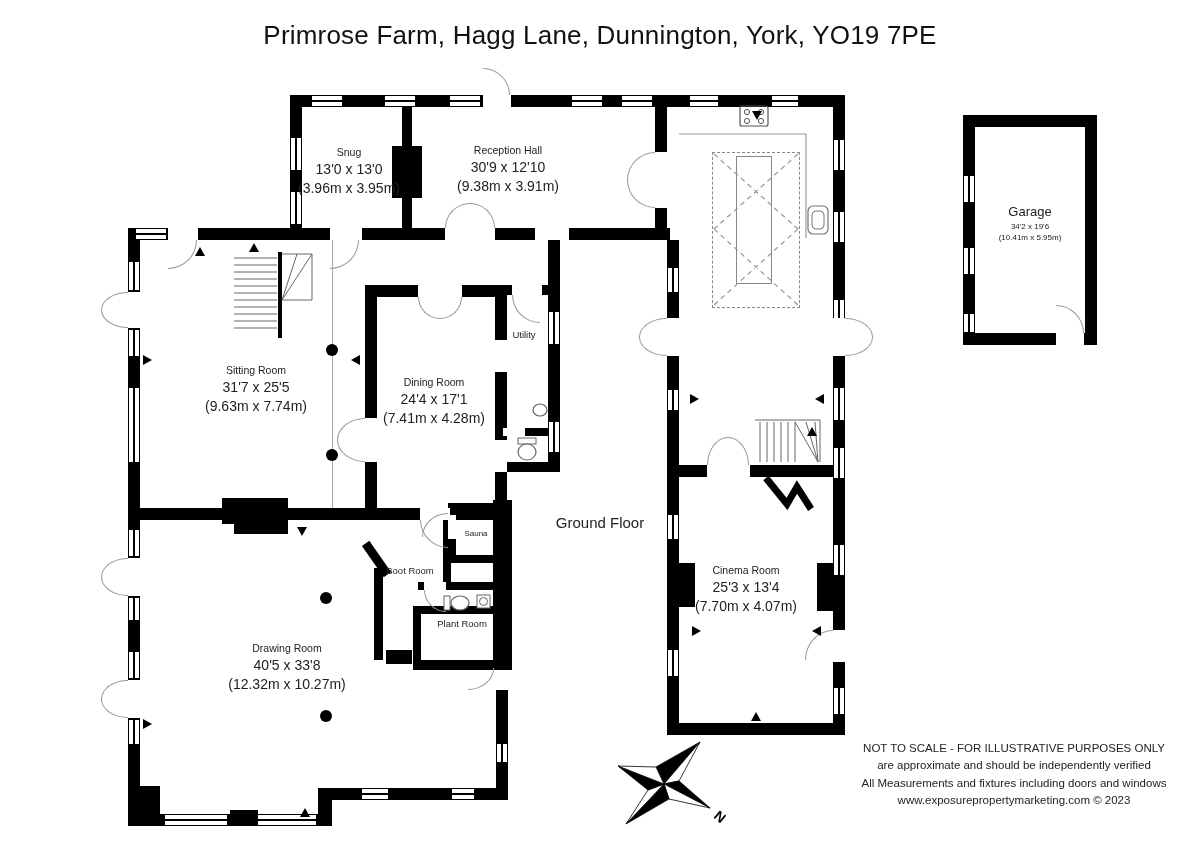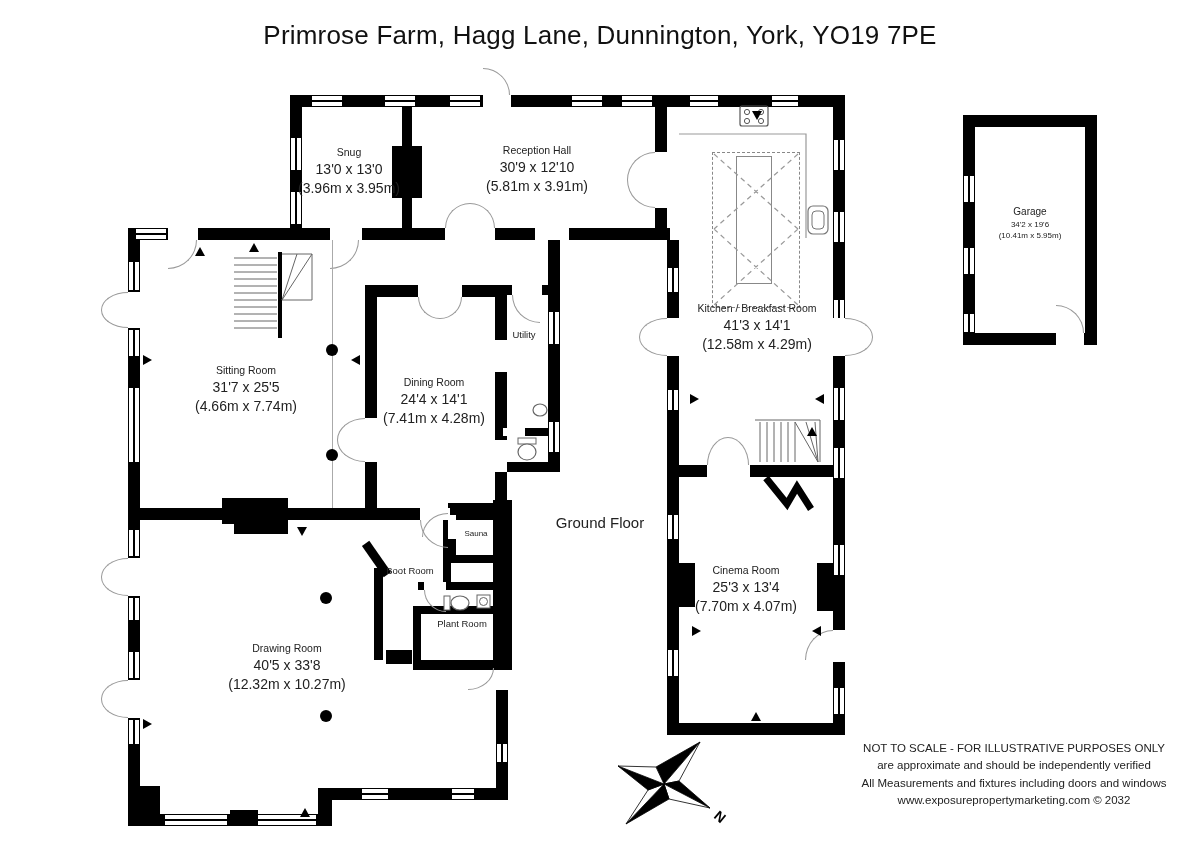--- a/index.html
+++ b/index.html
@@ -20,21 +20,21 @@
   .dot{position:absolute;width:12px;height:12px;border-radius:50%;background:#000}
   .dash{position:absolute;border:1.5px dashed #888}
   .solidrect{position:absolute;border:1.2px solid #888}
   .thinline{position:absolute;background:#aaa}
   .stairwall{position:absolute;background:#000}
   .room-label{position:absolute;transform:translate(-50%,-50%);text-align:center;color:#222;line-height:1.4;white-space:nowrap}
   .rname{font-size:10.5px}
   .rdim{font-size:14px}
   .small .rname{font-size:9.5px}
   .tiny .rname{font-size:8px}
-  .garage-label .rname{font-size:10px}
+  .garage-label .rname{font-size:13px}
   .garage-label .rdim{font-size:8px}
   .title{position:absolute;top:20px;left:0;width:1200px;text-align:center;font-size:26px;color:#111;letter-spacing:.2px}
   .floor-label{position:absolute;transform:translate(-50%,-50%);font-size:15px;color:#222}
   .disclaimer{position:absolute;left:855px;top:740px;width:318px;text-align:center;font-size:11.5px;color:#222;line-height:1.5}
   svg.overlay{position:absolute;left:0;top:0;pointer-events:none}
 </style>
 </head>
 <body>
 
 <div class="canvas">
@@ -271,38 +271,33 @@
       <polygon points="6,28 52,46 44,29" fill="#fff" stroke="#000" stroke-width="0.8"></polygon>
       <text x="103" y="80" font-size="14" font-weight="bold" fill="#000" transform="rotate(40 103 77)">N</text>
     </g>
   </svg>
 
   <div class="room-label" style="left:349px;top:172px">
     <div class="rname">Snug</div>
     <div class="rdim">13'0 x 13'0</div>
     <div class="rdim">(3.96m x 3.95m)</div>
   </div>
-  <div class="room-label" style="left:537px;top:170px">
+  <div class="room-label" style="left:508px;top:170px">
     <div class="rname">Reception Hall</div>
     <div class="rdim">30'9 x 12'10</div>
-    <div class="rdim">(5.81m x 3.91m)</div>
-  </div>
-  <div class="room-label" style="left:757px;top:328px">
-    <div class="rname">Kitchen / Breakfast Room</div>
-    <div class="rdim">41'3 x 14'1</div>
-    <div class="rdim">(12.58m x 4.29m)</div>
-  </div>
-  <div class="room-label" style="left:246px;top:390px">
+    <div class="rdim">(9.38m x 3.91m)</div>
+  </div>
+  <div class="room-label" style="left:256px;top:390px">
     <div class="rname">Sitting Room</div>
     <div class="rdim">31'7 x 25'5</div>
-    <div class="rdim">(4.66m x 7.74m)</div>
+    <div class="rdim">(9.63m x 7.74m)</div>
   </div>
   <div class="room-label" style="left:434px;top:402px">
     <div class="rname">Dining Room</div>
-    <div class="rdim">24'4 x 14'1</div>
+    <div class="rdim">24'4 x 17'1</div>
     <div class="rdim">(7.41m x 4.28m)</div>
   </div>
   <div class="room-label small" style="left:524px;top:335px">
     <div class="rname">Utility</div>
   </div>
   <div class="room-label garage-label" style="left:1030px;top:223px">
     <div class="rname">Garage</div>
     <div class="rdim">34'2 x 19'6</div>
     <div class="rdim">(10.41m x 5.95m)</div>
   </div>
@@ -325,16 +320,16 @@
     <div class="rdim">25'3 x 13'4</div>
     <div class="rdim">(7.70m x 4.07m)</div>
   </div>
 
   <div class="floor-label" style="left:600px;top:522px">Ground Floor</div>
 
   <div class="disclaimer">
     <div>NOT TO SCALE - FOR ILLUSTRATIVE PURPOSES ONLY</div>
     <div>are approximate and should be independently verified</div>
     <div>All Measurements and fixtures including doors and windows</div>
-    <div>www.exposurepropertymarketing.com © 2032</div>
+    <div>www.exposurepropertymarketing.com © 2023</div>
   </div>
 
 </div>
 
 </body></html>

